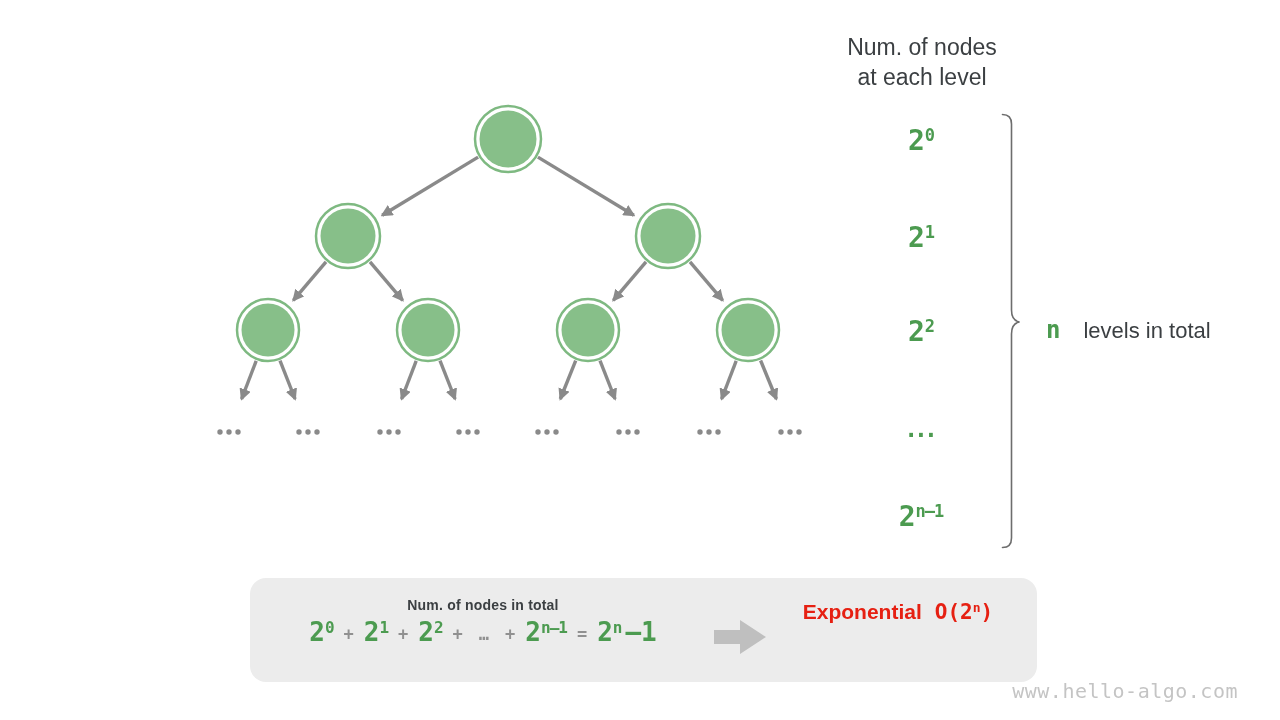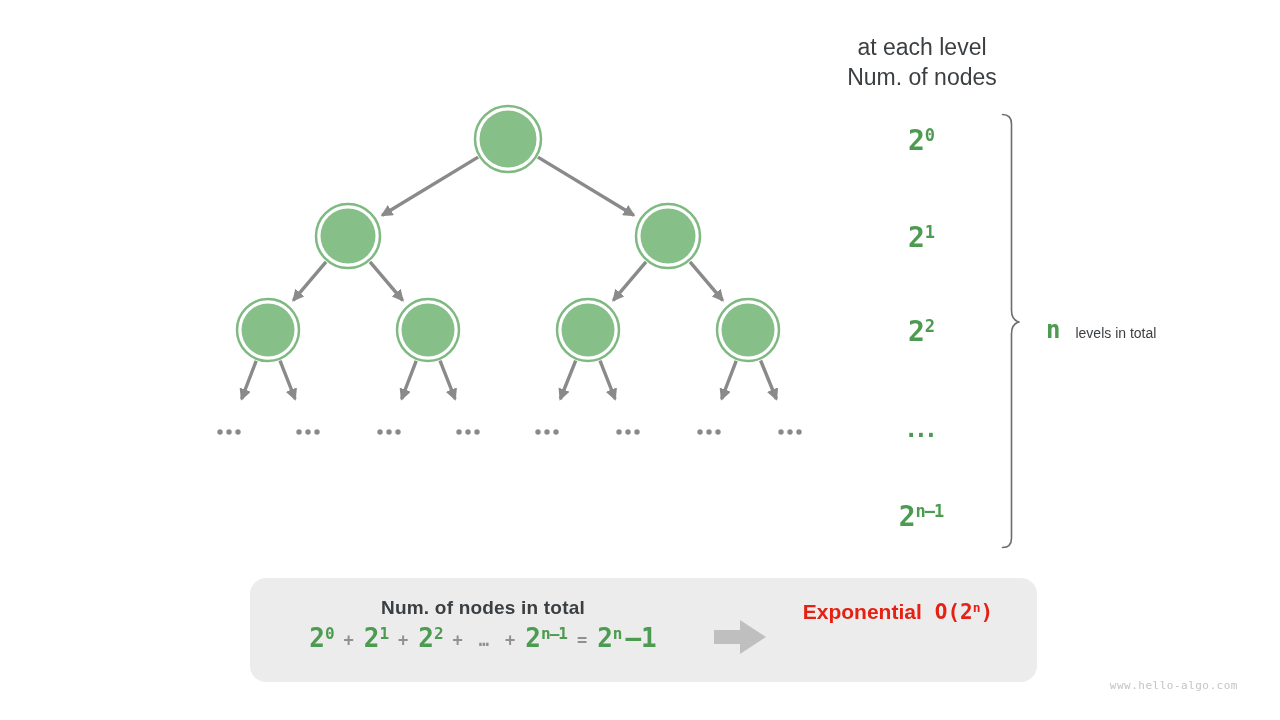--- a/index.html
+++ b/index.html
@@ -20,53 +20,53 @@
     font-family:"DejaVu Sans Mono",monospace;font-weight:bold;font-size:28px;
     color:var(--green-text);line-height:1;white-space:nowrap;}
   .lvl sup{font-size:17px;vertical-align:9px;letter-spacing:-1px;}
   .row-dots{font-size:23px;letter-spacing:-4px;padding-right:4px;}
 
   
   .brace-label{position:absolute;left:1046px;top:330px;transform:translateY(-50%);
     white-space:nowrap;}
   .brace-label .nvar{font-family:"DejaVu Sans Mono",monospace;font-weight:bold;font-size:24px;
     color:var(--green-text);margin-right:15px;}
-  .brace-label .ntext{font-size:14px;color:var(--text-dark);}
+  .brace-label .ntext{font-size:22px;color:var(--text-dark);margin-left:8px;}
 
   
   .sumbox{position:absolute;left:250px;top:578px;width:787px;height:104px;
     background:var(--box-bg);border-radius:16px;}
   .col-left{position:absolute;left:0;top:0;width:466px;text-align:center;}
   .col-right{position:absolute;left:514px;top:0;width:268px;text-align:center;}
-  .box-title{margin-top:19px;font-weight:bold;font-size:19px;color:var(--text-dark);
+  .box-title{margin-top:19px;font-weight:bold;font-size:14px;color:var(--text-dark);
     letter-spacing:.2px;}
   .formula{margin-top:6px;display:flex;justify-content:center;align-items:baseline;}
   .term{font-family:"DejaVu Sans Mono",monospace;font-weight:bold;font-size:26px;
     color:var(--green-text);margin:0 2px;line-height:1;}
   .term sup{font-size:16px;vertical-align:8px;letter-spacing:-1px;}
   .op{font-family:"DejaVu Sans Mono",monospace;font-weight:bold;font-size:17px;
     color:var(--operator-gray);margin:0 8px;position:relative;top:-1px;}
   .block-arrow{position:absolute;left:464px;top:42px;}
   .complexity{margin-top:22px;color:var(--red);white-space:nowrap;}
   .cword{font-family:"Liberation Sans",sans-serif;font-weight:bold;font-size:21px;
     margin-right:13px;}
   .cnot{font-family:"DejaVu Sans Mono",monospace;font-weight:bold;font-size:21px;}
   .cnot sup{font-size:13px;vertical-align:7px;}
 
   .watermark{position:absolute;right:42px;top:679px;font-family:"DejaVu Sans Mono",monospace;
-    font-size:11px;letter-spacing:.5px;color:var(--watermark-gray);}
+    font-size:20px;letter-spacing:.5px;color:var(--watermark-gray);}
 </style>
 </head>
 <body>
 
 <div class="canvas">
 
   <div class="col-header">
+    <div>Num. of nodes</div>
     <div>at each level</div>
-    <div>Num. of nodes</div>
   </div>
 
   <svg id="tree-svg" class="tree-svg" width="1280" height="720">
       <defs>
         <marker id="ah" viewBox="0 0 10 10" refX="8.5" refY="5" markerWidth="3.5" markerHeight="3.5" orient="auto">
           <path d="M0 0L10 5L0 10z" fill="#8a8a8a"></path>
         </marker>
       </defs>
       <line x1="478.1" y1="157.1" x2="382.2" y2="215.3" stroke="#8a8a8a" stroke-width="3.4" marker-end="url(#ah)"></line>
       <line x1="537.9" y1="157.1" x2="633.8" y2="215.3" stroke="#8a8a8a" stroke-width="3.4" marker-end="url(#ah)"></line>

